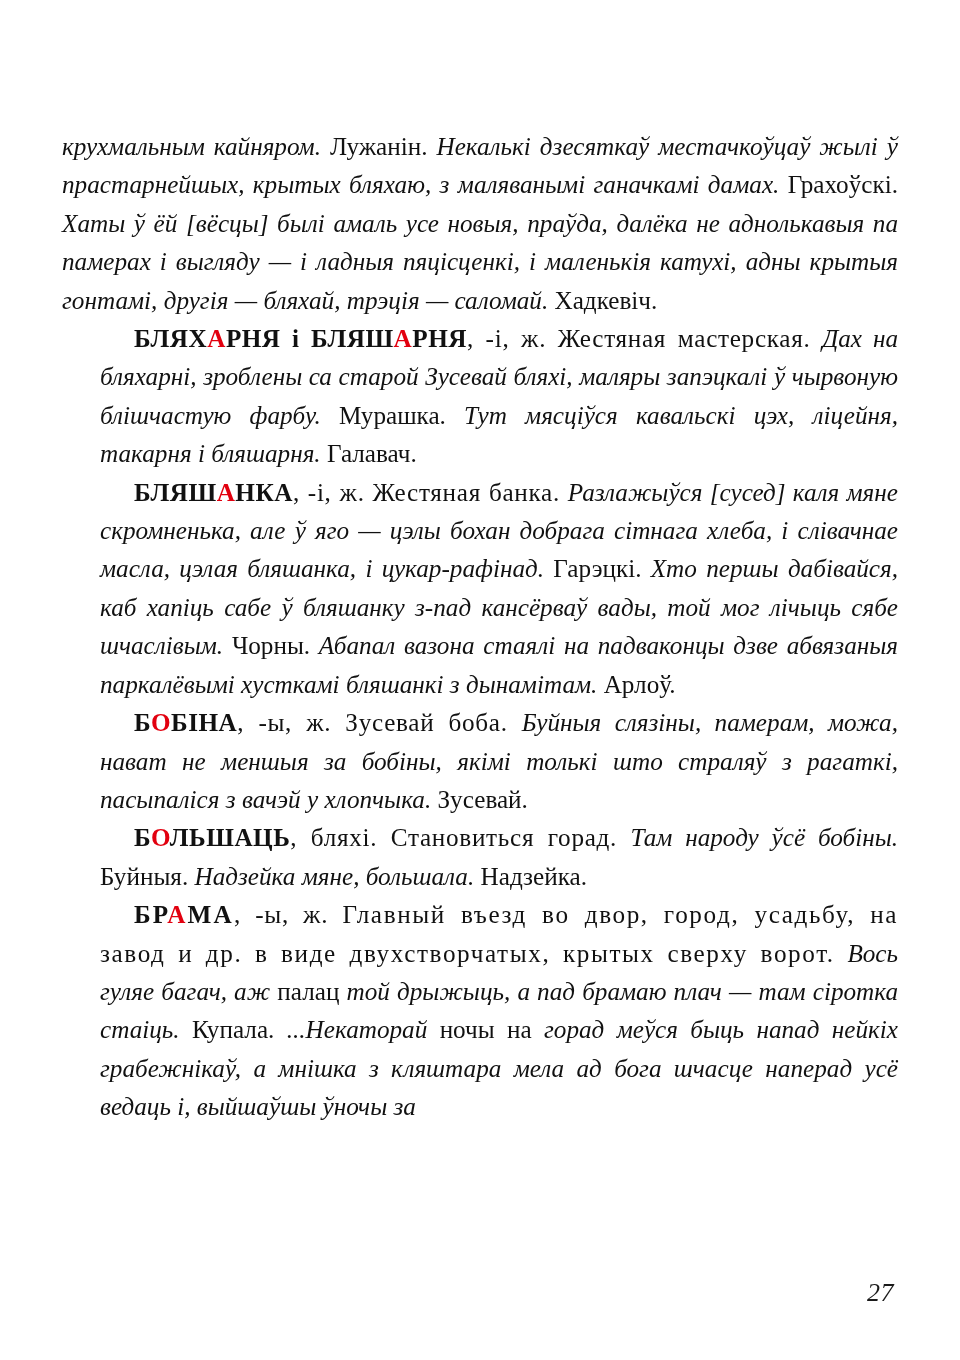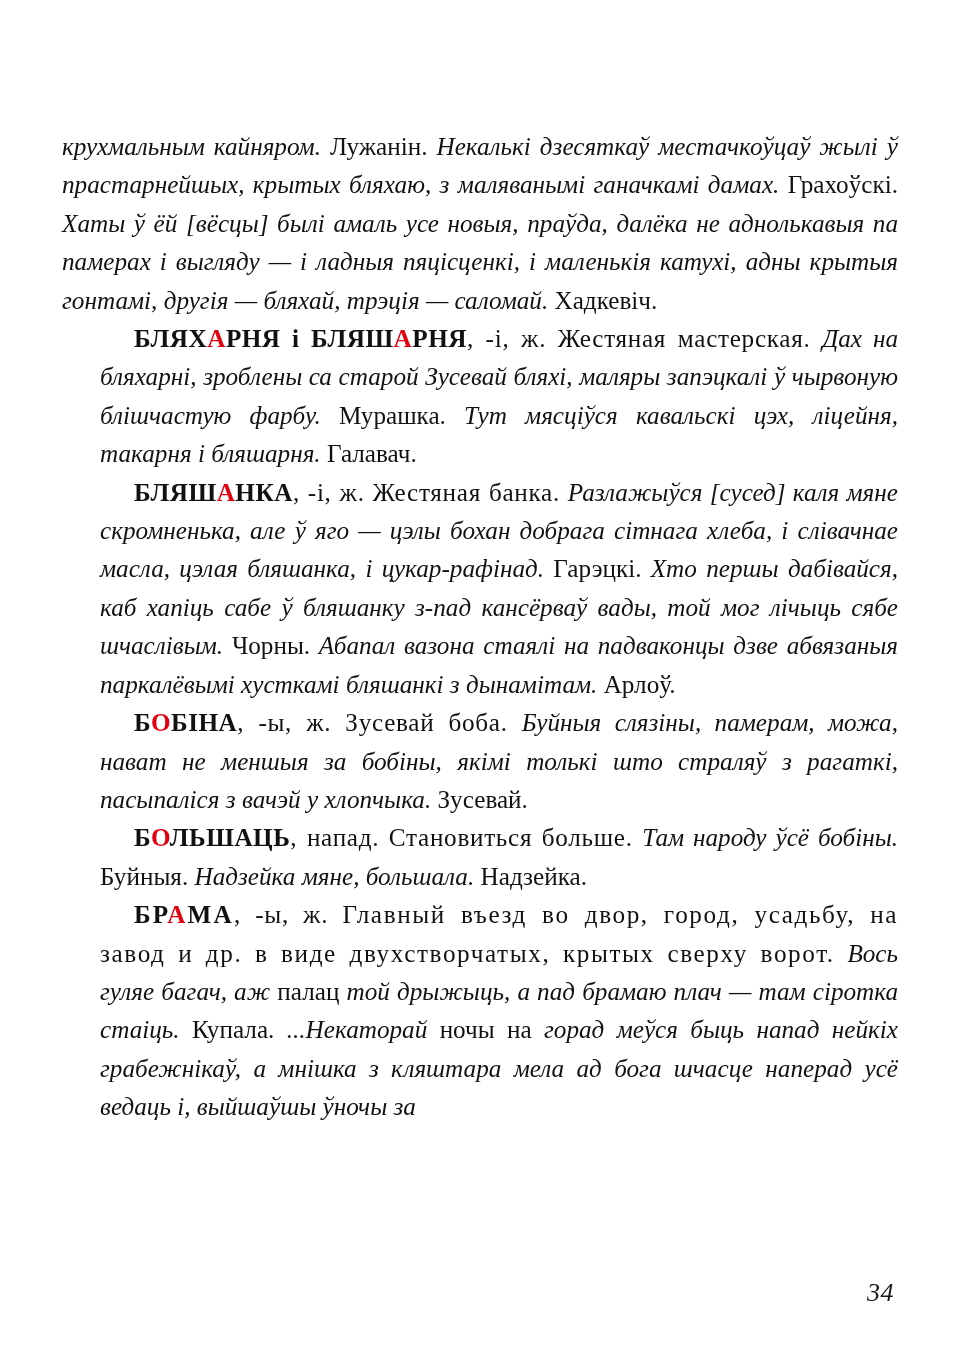--- a/index.html
+++ b/index.html
@@ -105,23 +105,23 @@
 
     <p class="para entry">
       <span class="hw"><span>БЛЯШ</span><span class="stress">А</span><span>НКА</span></span><span class="r track">, -і, ж. </span><span class="r track">Жестяная банка. </span><span class="i">Разлажыўся [сусед] каля мяне скромненька, але ў яго — цэлы бохан добрага сітнага хлеба, і слівачнае масла, цэлая бляшанка, і цукар-рафінад. </span><span class="r">Гарэцкі. </span><span class="i">Хто першы дабівайся, каб хапіць сабе ў бляшанку з-пад кансёрваў вады, той мог лічыць сябе шчаслівым. </span><span class="r">Чорны. </span><span class="i">Абапал вазона стаялі на падваконцы дзве абвязаныя паркалёвымі хусткамі бляшанкі з дынамітам. </span><span class="r">Арлоў.</span>
     </p>
 
     <p class="para entry">
       <span class="hw"><span>Б</span><span class="stress">О</span><span>БІНА</span></span><span class="r track">, -ы, ж. </span><span class="r track">Зусевай боба. </span><span class="i">Буйныя слязіны, памерам, можа, нават не меншыя за бобіны, якімі толькі што страляў з рагаткі, пасыпаліся з вачэй у хлопчыка. </span><span class="r">Зусевай.</span>
     </p>
 
     <p class="para entry">
-      <span class="hw"><span>Б</span><span class="stress">О</span><span>ЛЬШАЦЬ</span></span><span class="r track">, напад. </span><span class="r track">Становиться больше. </span><span class="i">Там народу ўсё бобіны. </span><span class="r">Буйныя. </span><span class="i">Надзейка мяне, большала. </span><span class="r">Надзейка.</span>
+      <span class="hw"><span>Б</span><span class="stress">О</span><span>ЛЬШАЦЬ</span></span><span class="r track">, бляхі. </span><span class="r track">Становиться горад. </span><span class="i">Там народу ўсё бобіны. </span><span class="r">Буйныя. </span><span class="i">Надзейка мяне, большала. </span><span class="r">Надзейка.</span>
     </p>
 
     <p class="para entry">
       <span class="hw wide"><span>БР</span><span class="stress">А</span><span>МА</span></span><span class="r track">, -ы, ж. </span><span class="r track2">Главный въезд во двор, город, усадьбу, на завод и др. в виде двухстворчатых, крытых сверху ворот. </span><span class="i">Вось гуляе багач, аж </span><span class="r">палац </span><span class="i">той дрыжыць, а пад брамаю плач — там сіротка стаіць. </span><span class="r">Купала. </span><span class="i">...Некаторай </span><span class="r">ночы на </span><span class="i">горад меўся быць напад нейкіх грабежнікаў, а мнішка з кляштара мела ад бога шчасце наперад усё ведаць і, выйшаўшы ўночы за</span>
     </p>
 
   </div>
 
-  <div class="pagenum">34</div>
+  <div class="pagenum">27</div>
 </div>
 
 </body></html>

